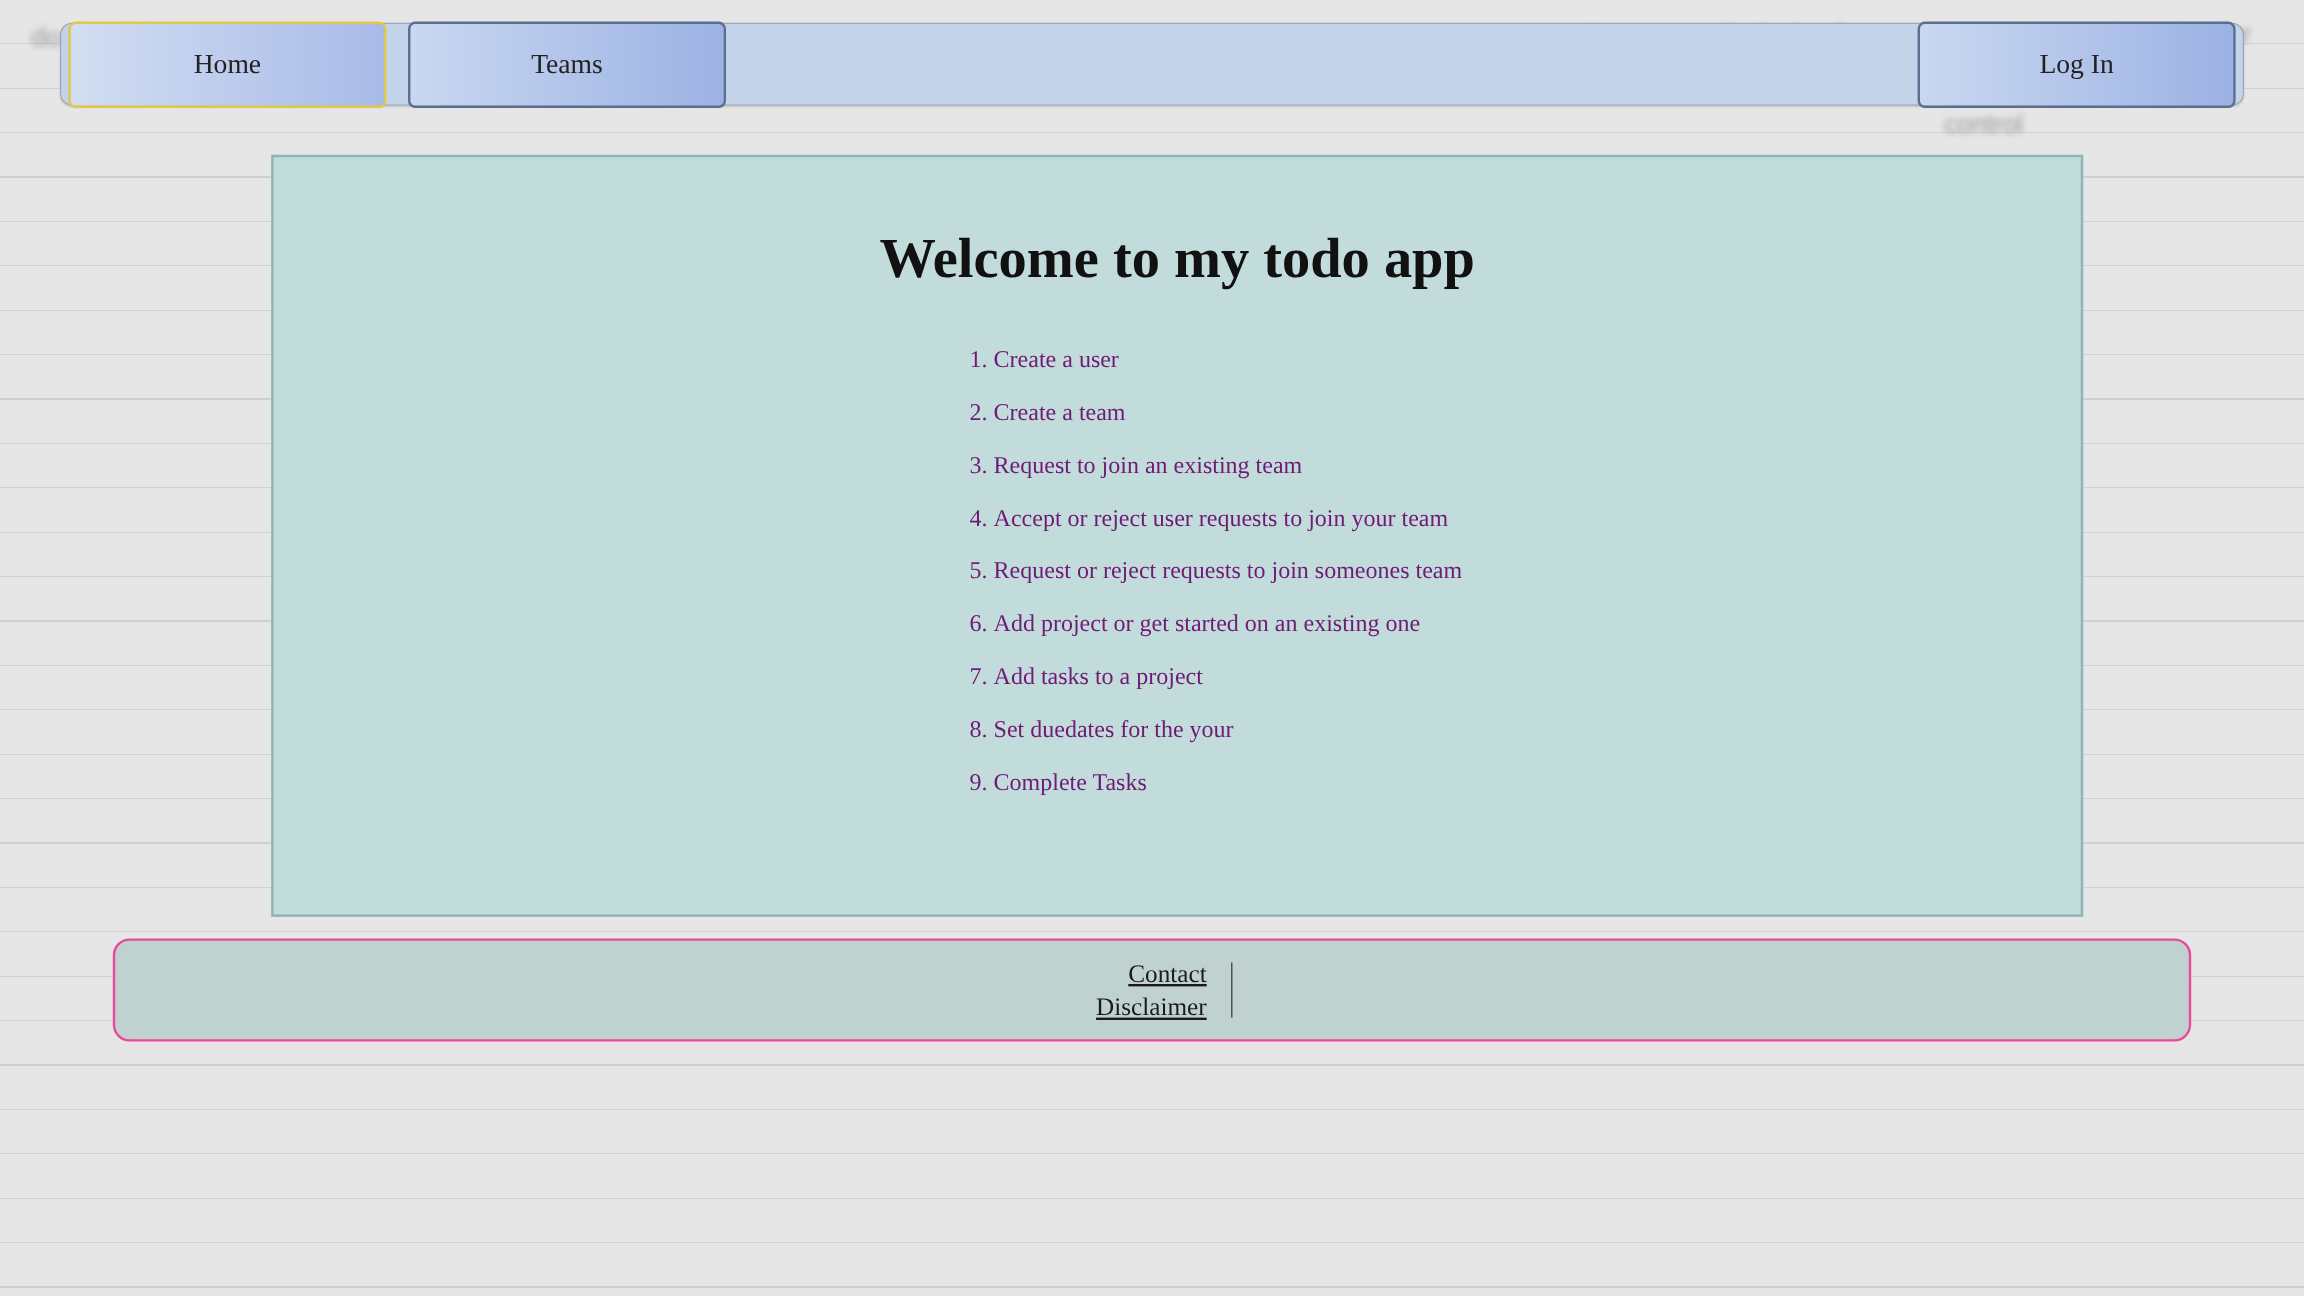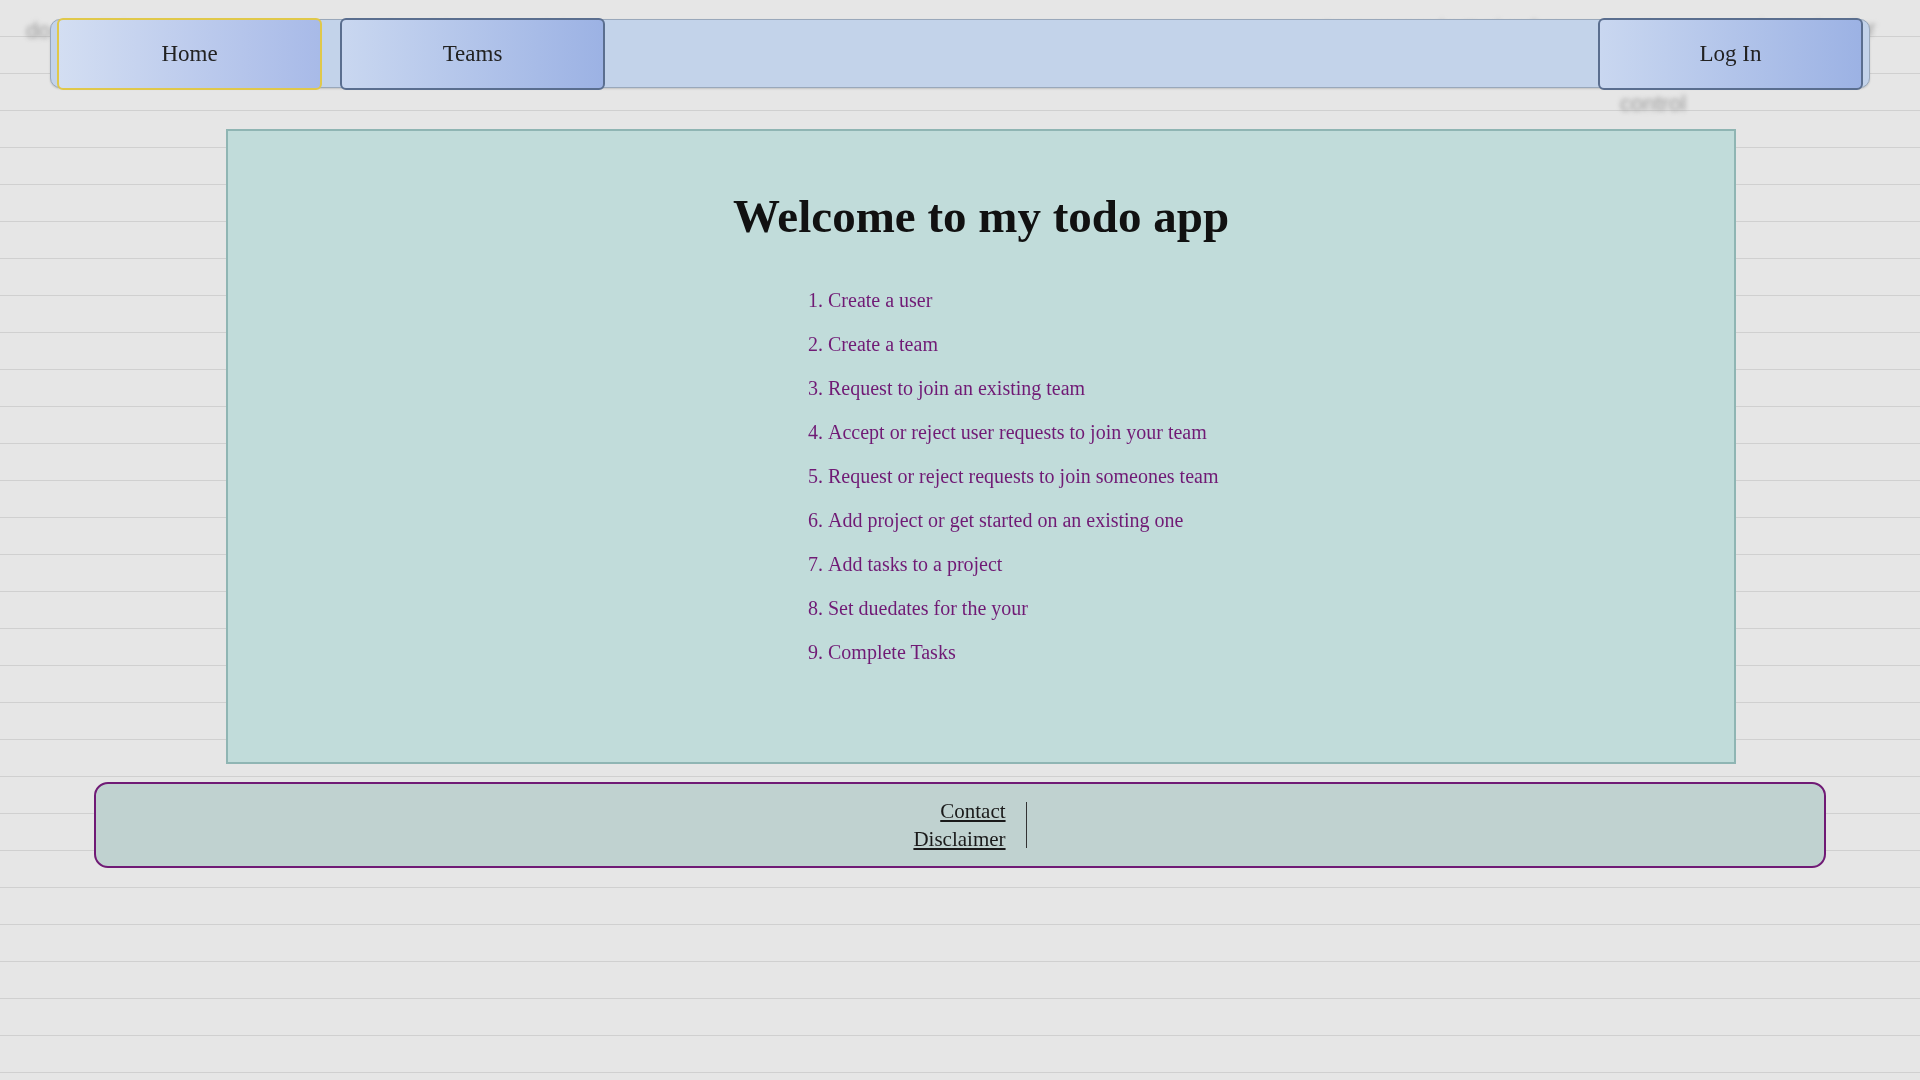--- a/index.html
+++ b/index.html
@@ -147,21 +147,21 @@
     }
 
     
     .footer {
       position: absolute;
       top: 782px;
       left: 94px;
       right: 94px;
       height: 86px;
       background-color: #c0d2d0;
-      border: 2px solid #701a75;
+      border: 2px solid #ec4899;
       border-radius: 14px;
       display: flex;
       align-items: center;
       justify-content: center;
       z-index: 5;
     }
 
     .footer-cols {
       display: flex;
       align-items: center;

